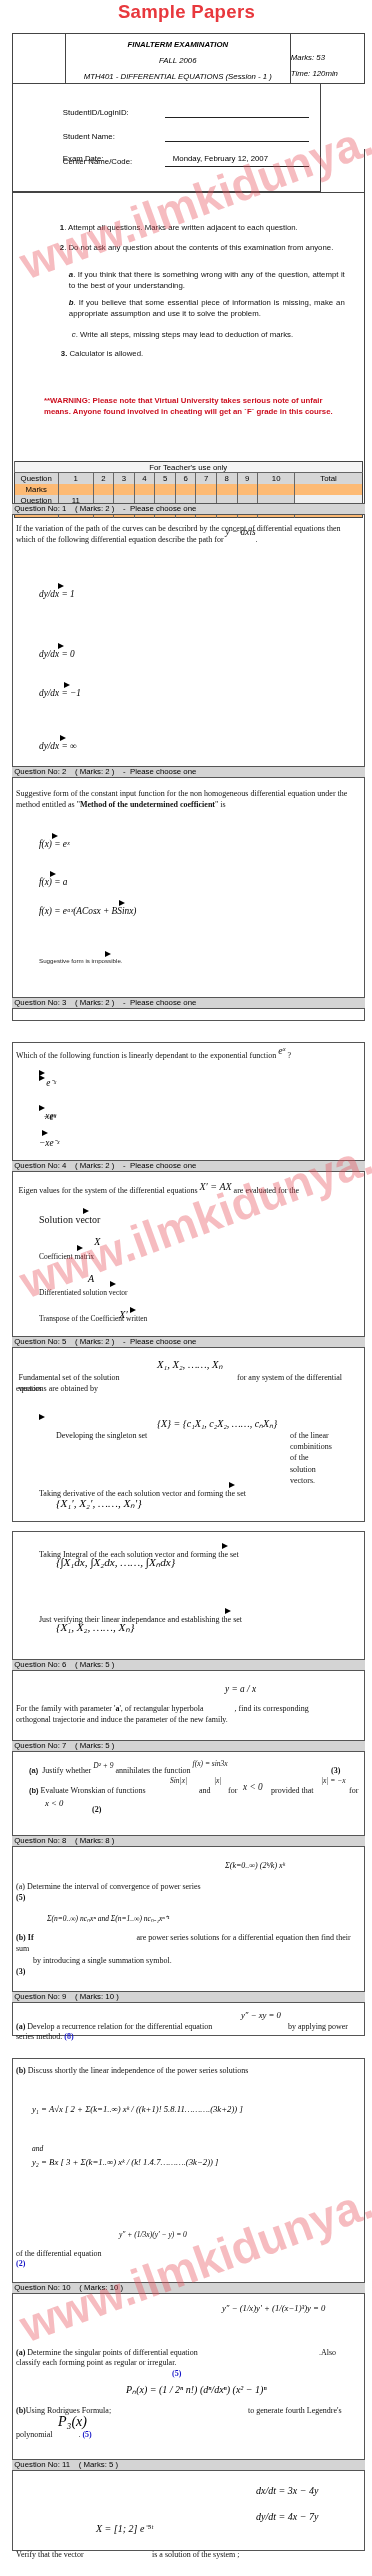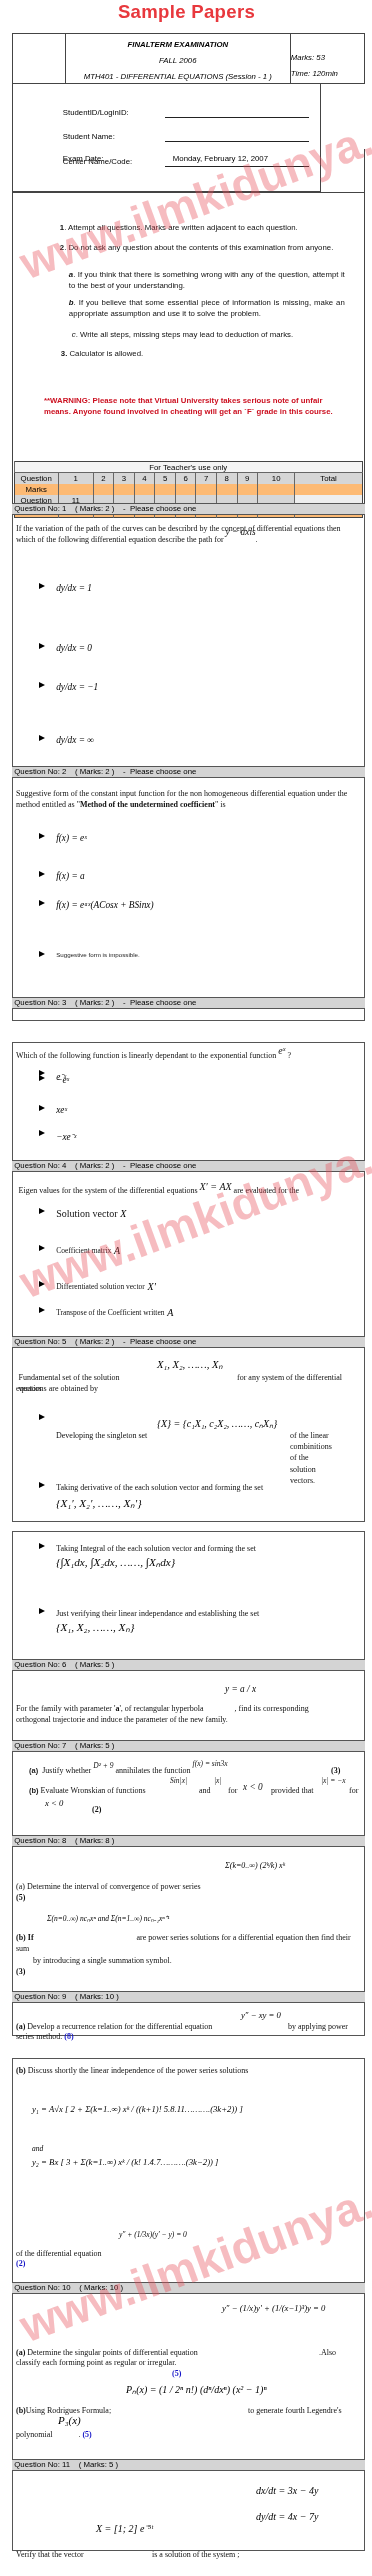--- a/index.html
+++ b/index.html
@@ -19,21 +19,21 @@
   .instr-p { position: absolute; font-size: 7.8px; line-height: 11.2px; color: #111; }
   .warn { position: absolute; left: 32px; top: 132px; width: 298px; color: #cc1020; font-weight: bold; font-size: 7.8px; line-height: 11.2px; }
   table.marks { position: absolute; left: 13.7px; top: 461px; width: 349px; border-collapse: collapse; font-size: 7.8px; border: 0.6px solid #444; }
   table.marks td { border-left: 0.6px solid #666; text-align: center; height: 11.2px; padding: 0; }
   table.marks tr.gray td { background: #d6d6d6; }
   table.marks tr.light td { background: #fdba74; }
   table.marks td.caption { border-bottom: 0.6px solid #666; background: #f4f4f4; }
   .qbar { position: absolute; left: 11.8px; width: 353px; height: 11.8px; background: #d4d4d4; border-top: 0.6px solid #555; border-bottom: 0.6px solid #555; font-size: 7.8px; line-height: 10.6px; padding-left: 2.5px; white-space: pre; }
   .qbox { position: absolute; left: 11.8px; width: 353px; border: 0.6px solid #555; }
   .qtext { position: absolute; font-family: "Liberation Serif", serif; font-size: 8px; line-height: 11.2px; color: #111; }
-  .opt { position: absolute; left: 39px; display: flex; align-items: flex-start; }
+  .opt { position: absolute; left: 39px; display: flex; align-items: flex-end; flex-direction: column; }
   .tri { width: 0; height: 0; border-top: 3.7px solid transparent; border-bottom: 3.7px solid transparent; border-left: 6.2px solid #000; margin-right: 11.2px; }
   .math { font-family: "Liberation Serif", serif; font-style: italic; font-size: 9.3px; }
   .smalltxt { font-family: "Liberation Sans", sans-serif; font-size: 6.2px; color: #222; }
   .bluemark { color: #1515c8; font-weight: bold; }
   .abs { position: absolute; }
 </style>
 </head>
 <body>
 
 <div class="page-title">Sample Papers</div>
@@ -301,21 +301,21 @@
 <div class="qtext" style="left:16px;top:2248px">of the differential equation</div>
 <div class="qtext" style="left:16px;top:2258px"><b class="bluemark">(2)</b></div>
 
 <div class="qbar" style="top:2282px">Question No: 10    ( Marks: 10 )</div>
 <div class="math abs" style="left:222px;top:2303px;font-size:8.7px">y″ − (1/x)y′ + (1/(x−1)³)y = 0</div>
 <div class="qtext" style="left:16px;top:2347px;width:329px"><b>(a)</b> <span>Determine the singular points of differential equation</span><span style="position:absolute;left:303px">.Also</span></div>
 <div class="qtext" style="left:16px;top:2357px">classify each forming point as regular or irregular.</div>
 <div class="qtext" style="left:172px;top:2368px"><b class="bluemark">(5)</b></div>
 <div class="math abs" style="left:126px;top:2382px;font-size:10px">Pₙ(x) = (1 / 2ⁿ n!) (dⁿ/dxⁿ) (x² − 1)ⁿ</div>
 <div class="qtext" style="left:16px;top:2405px;width:345px"><b>(b)</b><span>Using  Rodrigues Formula;</span><span style="position:absolute;left:232px">to generate fourth Legendre's</span></div>
-<div class="math abs" style="left:58px;top:2414px;font-size:11px">P₃(x)</div>
+<div class="math abs" style="left:58px;top:2414px;font-size:14px">P₃(x)</div>
 <div class="qtext" style="left:16px;top:2429px"><span>polynomial</span><span style="display:inline-block;width:26px"></span>. <b class="bluemark">(5)</b></div>
 
 <div class="qbar" style="top:2459px">Question No: 11    ( Marks: 5 )</div>
 <div class="math abs" style="left:256px;top:2485px;font-size:10px">dx/dt = 3x − 4y</div>
 <div class="math abs" style="left:256px;top:2511px;font-size:10px">dy/dt = 4x − 7y</div>
 <div class="math abs" style="left:96px;top:2521px;font-size:10px">X = [1; 2] e⁻⁵ᵗ</div>
 <div class="qtext" style="left:16px;top:2549px;width:345px"><span>Verify that the vector</span><span style="position:absolute;left:136px">is a solution of the system ;</span></div>
 
 
 </body></html>

